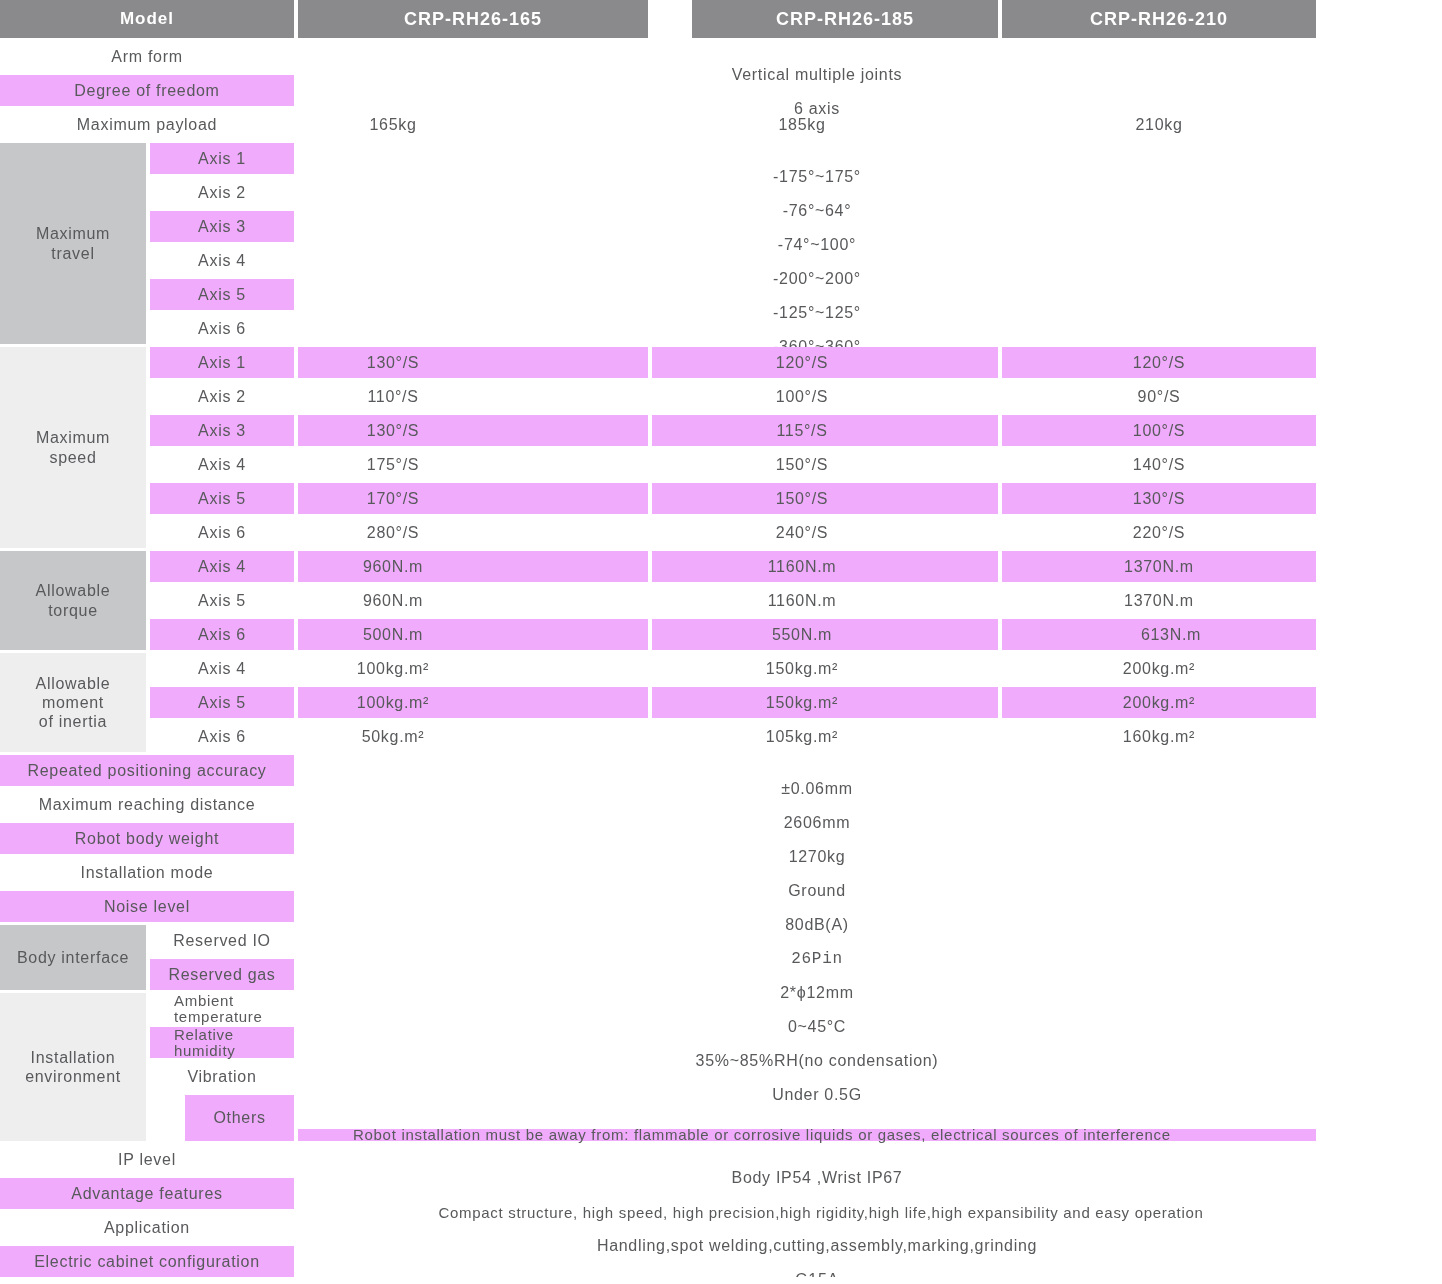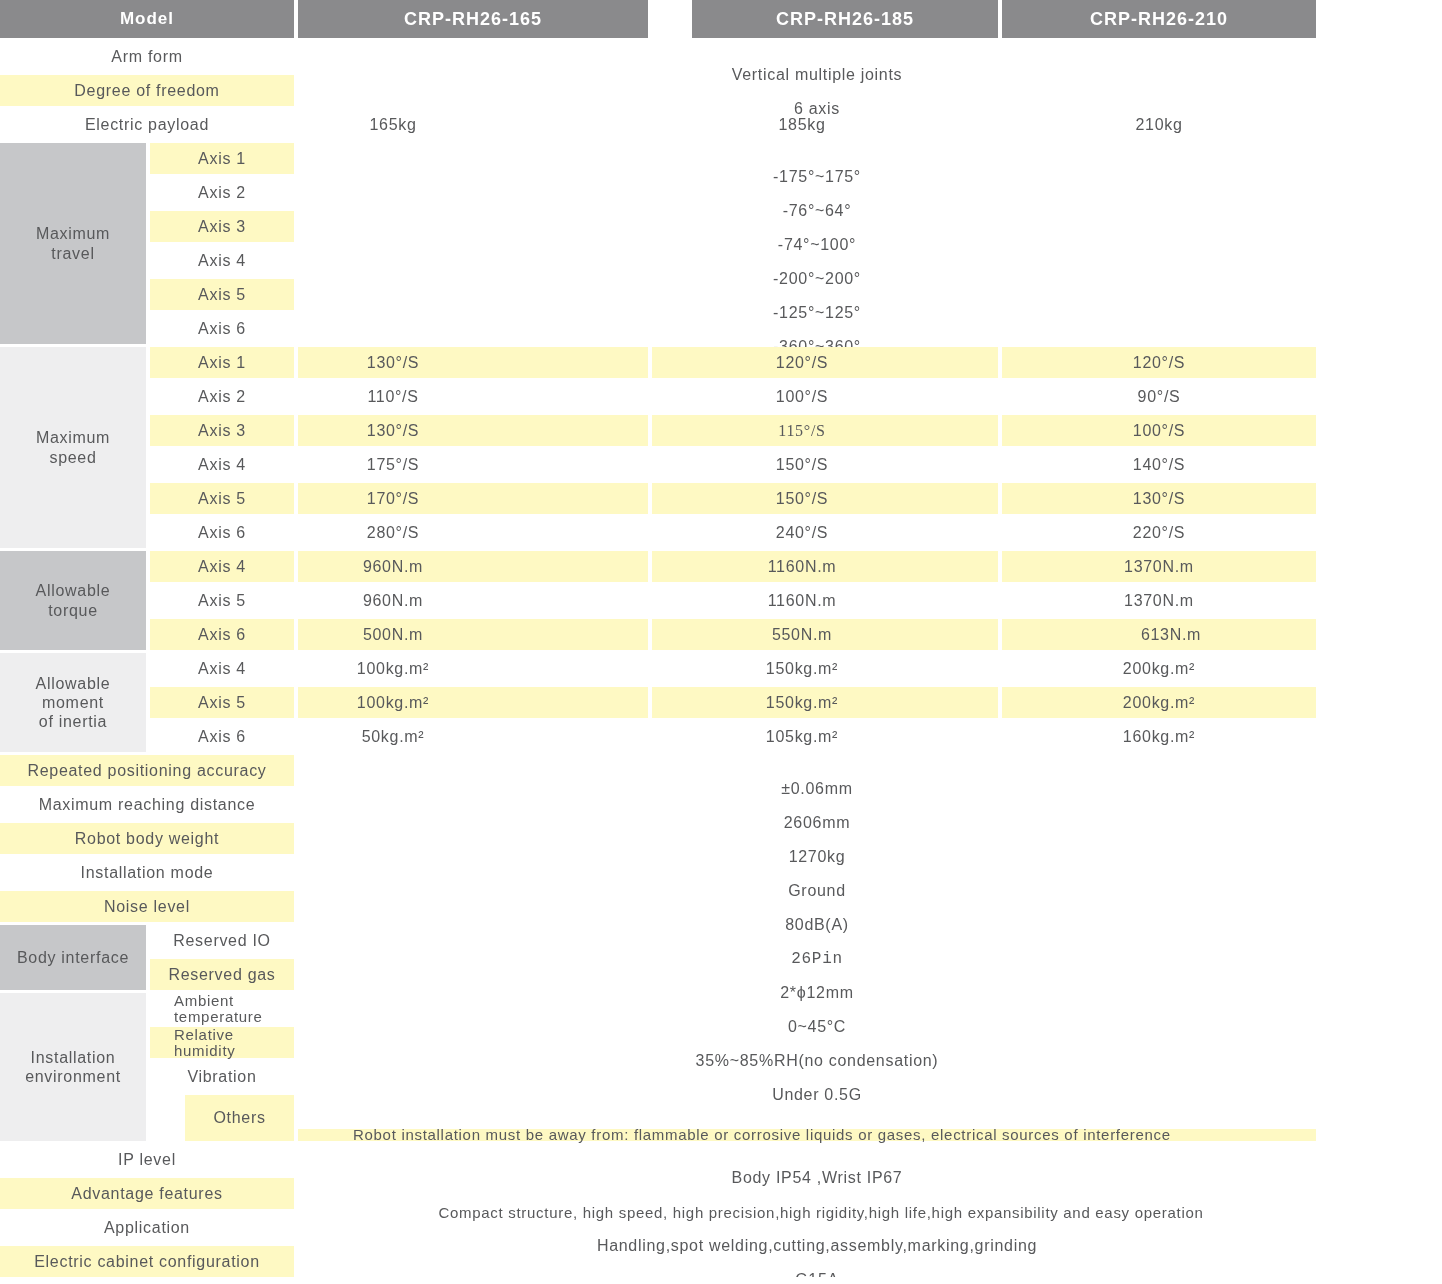--- a/index.html
+++ b/index.html
@@ -27,21 +27,21 @@
     text-align: center;
     overflow: visible;
   }
   
   .h { background: #8a8a8c; color: #ffffff; font-weight: bold; font-size: 18px; letter-spacing: 1px; }
   .h-model { grid-column: 1 / 3; grid-row: 1; font-size: 17px; }
   .hc { grid-column: 3; grid-row: 1; }
   .hd { grid-column: 4; grid-row: 1; margin-left: 40px; }
   .he { grid-column: 5; grid-row: 1; }
   
-  .g { background: #fef9c3; }
+  .g { background: #f0abfc; }
   .group-dark  { background: #c6c7c9; }
   .group-light { background: #eeeeef; }
   
   .label    { grid-column: 1 / 3; }
   .group-cell { grid-column: 1; white-space: pre-line; line-height: 1.2; }
   .sub      { grid-column: 2; white-space: pre-line; }
   .val-span { grid-column: 3 / 6; padding-left: 20px; margin-top: 34px; }
   .val-c    { grid-column: 3; padding-right: 160px; }
   .val-d    { grid-column: 4; padding-right: 46px; }
   .val-e    { grid-column: 5; }
@@ -68,21 +68,21 @@
 
 <div class="spec-table" id="spec-table" style="grid-template-rows: 38px 31px 31px 31px 31px 31px 31px 31px 31px 31px 31px 31px 31px 31px 31px 31px 31px 31px 31px 31px 31px 31px 31px 31px 31px 31px 31px 31px 31px 31px 31px 31px 46px 31px 31px 31px 31px;">
   <div class="cell h h-model">Model</div>
   <div class="cell h hc">CRP-RH26-165</div>
   <div class="cell h hd">CRP-RH26-185</div>
   <div class="cell h he">CRP-RH26-210</div>
 <div class="cell label" style="grid-row: 2;">Arm form</div>
     <div class="cell val-span" style="grid-row: 2;">Vertical multiple joints</div>
     <div class="cell label g" style="grid-row: 3;">Degree of freedom</div>
     <div class="cell val-span g" style="grid-row: 3;">6 axis</div>
-    <div class="cell label" style="grid-row: 4;">Electric payload</div>
+    <div class="cell label" style="grid-row: 4;">Maximum payload</div>
     <div class="cell val-c" style="grid-row: 4;">165kg</div>
     <div class="cell val-d" style="grid-row: 4;">185kg</div>
     <div class="cell val-e" style="grid-row: 4;">210kg</div>
     <div class="cell group-cell group-dark" style="grid-row: 5 / span 6;">Maximum
 travel</div>
     <div class="cell sub g" style="grid-row: 5;">Axis 1</div>
     <div class="cell val-span g" style="grid-row: 5;">-175°~175°</div>
     <div class="cell sub" style="grid-row: 6;">Axis 2</div>
     <div class="cell val-span" style="grid-row: 6;">-76°~64°</div>
     <div class="cell sub g" style="grid-row: 7;">Axis 3</div>
@@ -98,21 +98,21 @@
     <div class="cell sub g" style="grid-row: 11;">Axis 1</div>
     <div class="cell val-c g" style="grid-row: 11;">130°/S</div>
     <div class="cell val-d g" style="grid-row: 11;">120°/S</div>
     <div class="cell val-e g" style="grid-row: 11;">120°/S</div>
     <div class="cell sub" style="grid-row: 12;">Axis 2</div>
     <div class="cell val-c" style="grid-row: 12;">110°/S</div>
     <div class="cell val-d" style="grid-row: 12;">100°/S</div>
     <div class="cell val-e" style="grid-row: 12;">90°/S</div>
     <div class="cell sub g" style="grid-row: 13;">Axis 3</div>
     <div class="cell val-c g" style="grid-row: 13;">130°/S</div>
-    <div class="cell val-d g" style="grid-row: 13; font-family: Liberation Serif, serif;">115°/S</div>
+    <div class="cell val-d g" style="grid-row: 13;">115°/S</div>
     <div class="cell val-e g" style="grid-row: 13;">100°/S</div>
     <div class="cell sub" style="grid-row: 14;">Axis 4</div>
     <div class="cell val-c" style="grid-row: 14;">175°/S</div>
     <div class="cell val-d" style="grid-row: 14;">150°/S</div>
     <div class="cell val-e" style="grid-row: 14;">140°/S</div>
     <div class="cell sub g" style="grid-row: 15;">Axis 5</div>
     <div class="cell val-c g" style="grid-row: 15;">170°/S</div>
     <div class="cell val-d g" style="grid-row: 15;">150°/S</div>
     <div class="cell val-e g" style="grid-row: 15;">130°/S</div>
     <div class="cell sub" style="grid-row: 16;">Axis 6</div>

